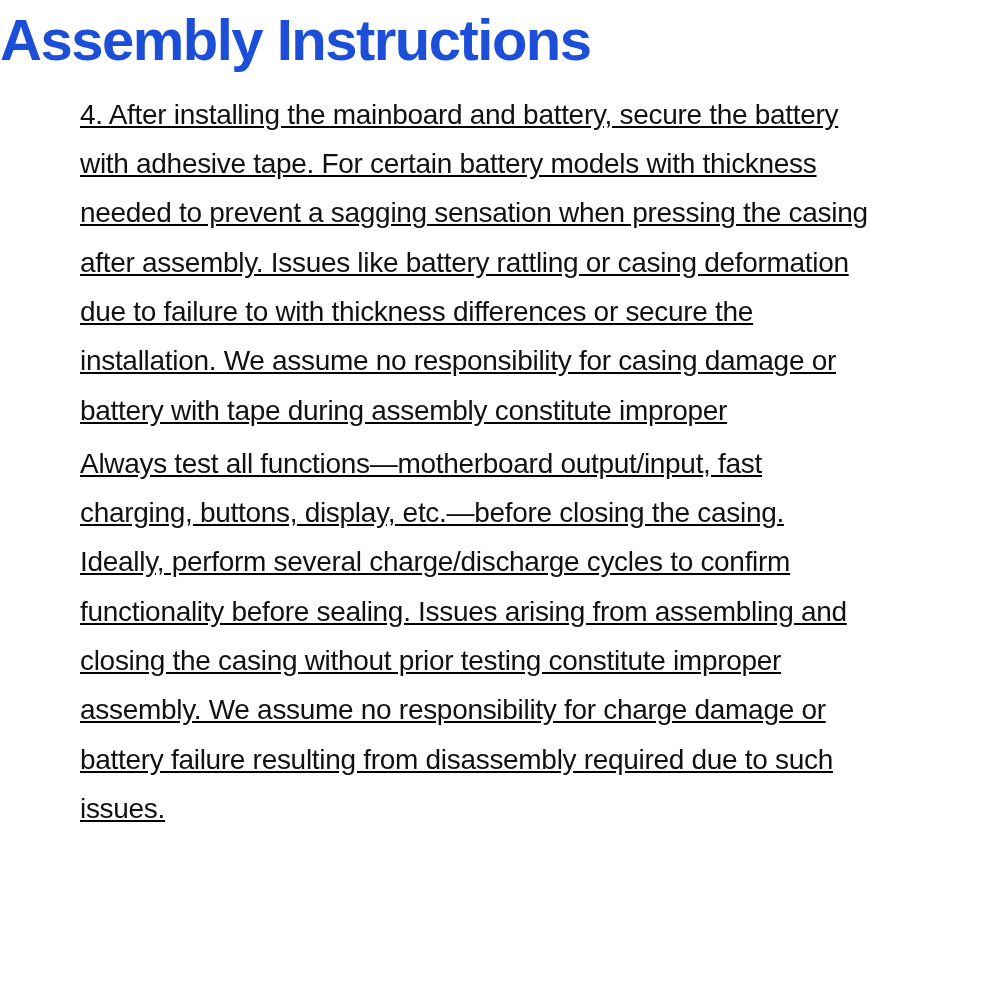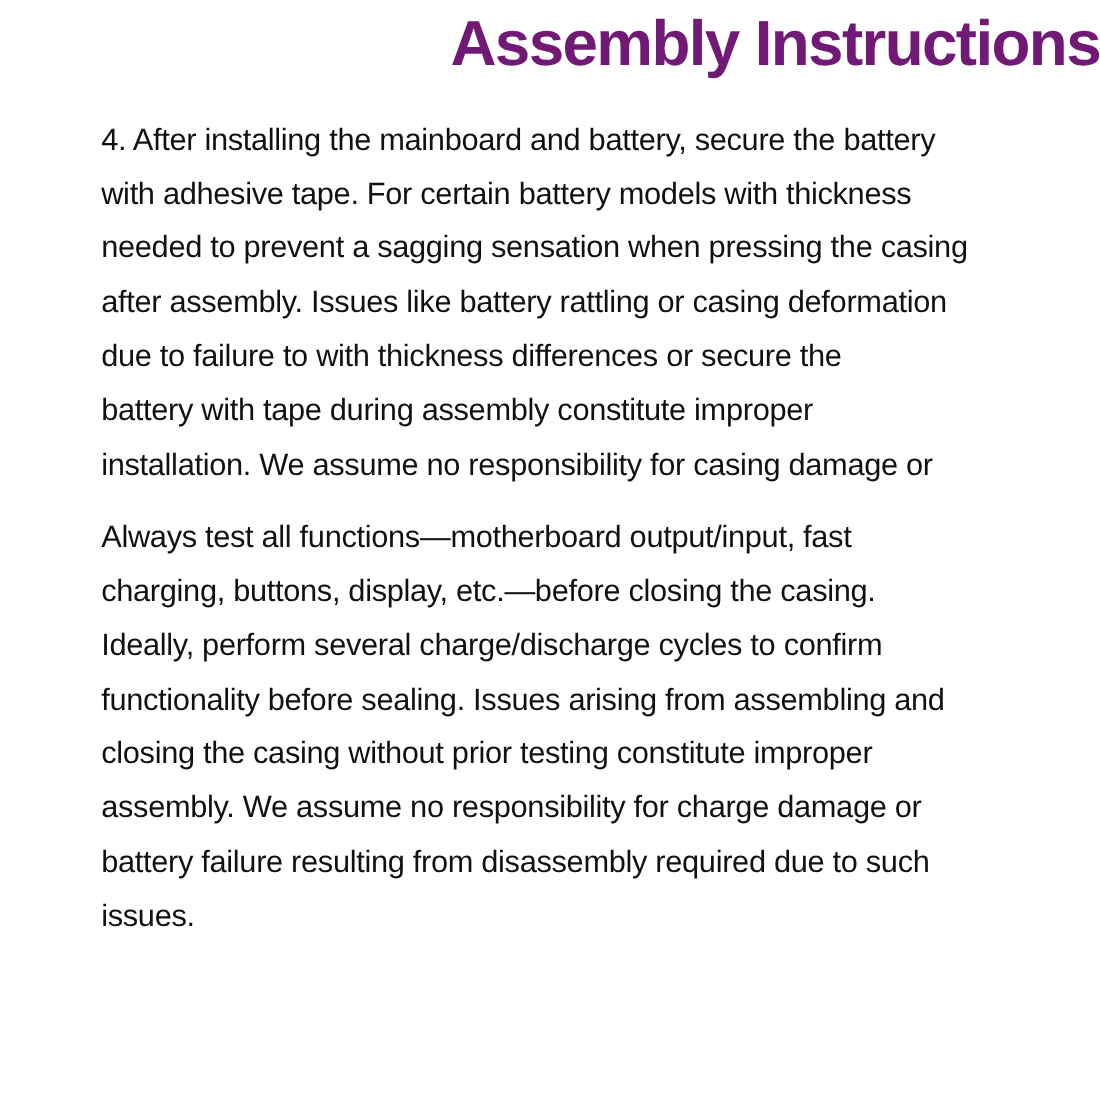--- a/index.html
+++ b/index.html
@@ -10,33 +10,34 @@
     overflow: hidden;
     font-family: "Liberation Sans", sans-serif;
   }
   .page {
     width: 1000px;
     height: 1000px;
     background: #ffffff;
     color: #000000;
   }
   .title {
-    text-align: right;
+    text-align: left;
     font-size: 58px;
     font-weight: 700;
     letter-spacing: -1.5px;
     padding-top: 8px;
     line-height: 1.1;
-    color: #701a75;
+    color: #1d4ed8;
   }
   .doc-body {
     padding: 14px 60px 0 76px;
   }
   .para {
-    margin: 16px;
+    margin: 4px;
+    text-decoration: underline;
   }
   .line {
     font-size: 28px;
     line-height: 49.3px;
     letter-spacing: -0.3px;
     white-space: nowrap;
     color: #111111;
   }
 </style>
 </head>
@@ -44,22 +45,22 @@
 
 <div class="page">
   <h1 class="title">Assembly Instructions</h1>
   <div class="doc-body">
       <div class="para">
         <div class="line">4. After installing the mainboard and battery, secure the battery</div>
         <div class="line">with adhesive tape. For certain battery models with thickness</div>
         <div class="line">needed to prevent a sagging sensation when pressing the casing</div>
         <div class="line">after assembly. Issues like battery rattling or casing deformation</div>
         <div class="line">due to failure to with thickness differences or secure the</div>
+        <div class="line">installation. We assume no responsibility for casing damage or</div>
         <div class="line">battery with tape during assembly constitute improper</div>
-        <div class="line">installation. We assume no responsibility for casing damage or</div>
       </div>
       <div class="para">
         <div class="line">Always test all functions—motherboard output/input, fast</div>
         <div class="line">charging, buttons, display, etc.—before closing the casing.</div>
         <div class="line">Ideally, perform several charge/discharge cycles to confirm</div>
         <div class="line">functionality before sealing. Issues arising from assembling and</div>
         <div class="line">closing the casing without prior testing constitute improper</div>
         <div class="line">assembly. We assume no responsibility for charge damage or</div>
         <div class="line">battery failure resulting from disassembly required due to such</div>
         <div class="line">issues.</div>

